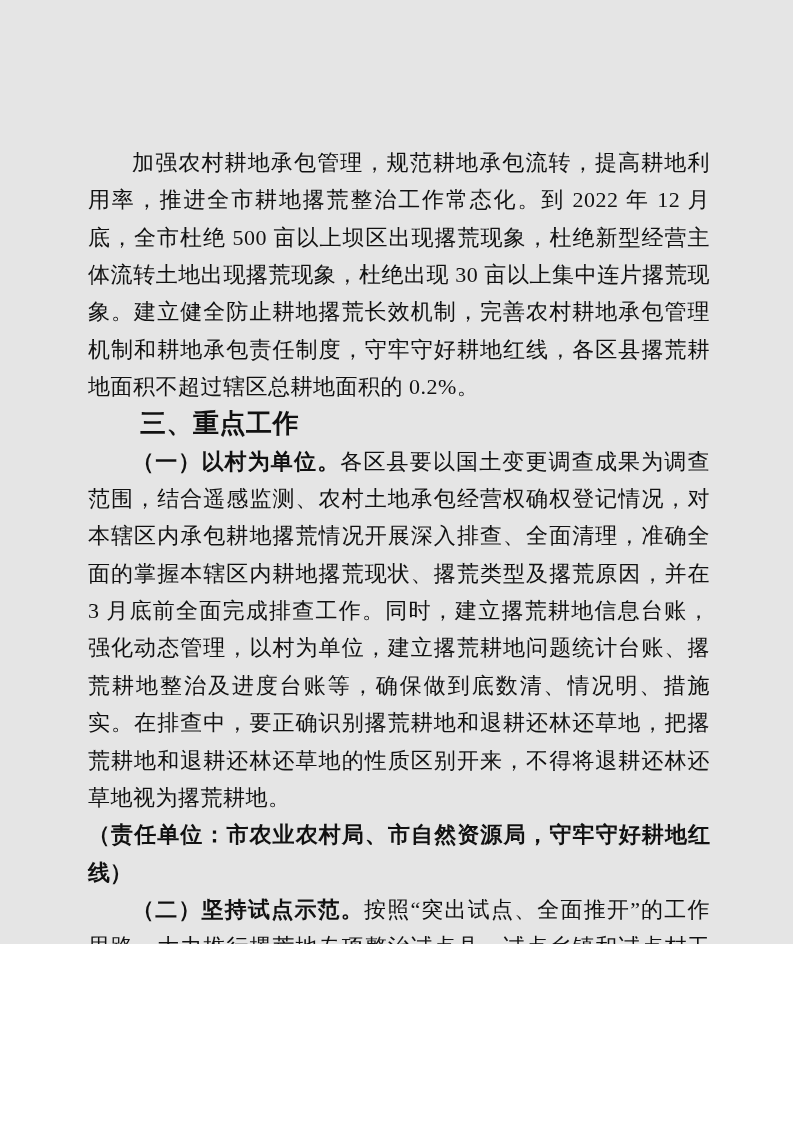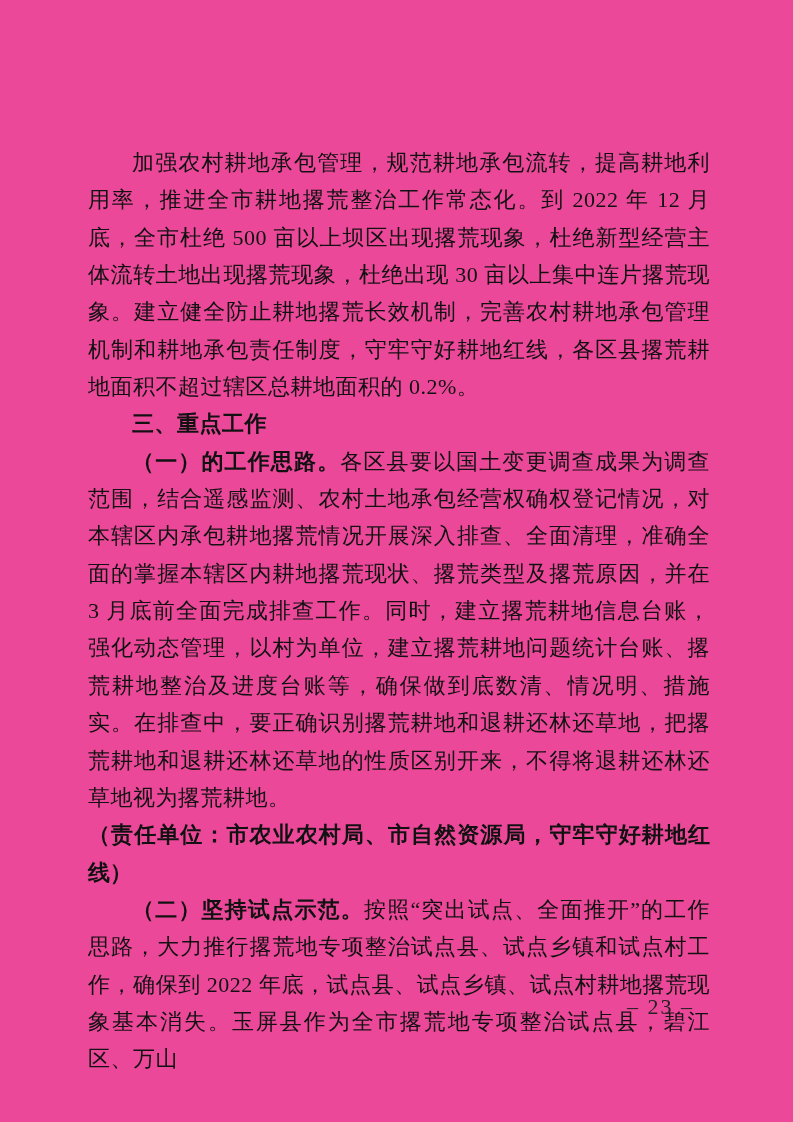--- a/index.html
+++ b/index.html
@@ -3,22 +3,22 @@
 <meta charset="utf-8">
 <style>
   html, body {
     margin: 0;
     padding: 0;
     background: #ffffff;
   }
   .page {
     position: relative;
     width: 793px;
-    height: 1122px;
-    background: #ec4899;
+    height: 944px;
+    background: #e5e5e5;
     overflow: hidden;
     color: #111111;
   }
   .content {
     position: absolute;
     left: 88px;
     top: 144px;
     width: 622px;
     font-family: "Liberation Serif", "DejaVu Serif", serif;
     font-size: 22px;
@@ -32,21 +32,21 @@
   }
   .para {
     text-indent: 2em;
   }
   .no-indent {
     text-indent: 0;
   }
   .heading {
     font-family: "Liberation Sans", "DejaVu Sans", sans-serif;
     font-weight: bold;
-    font-size: 22px;
+    font-size: 26px;
     text-indent: 2em;
     line-height: 37.35px;
   }
   .lead-bold {
     font-weight: bold;
   }
   .resp-line {
     font-family: "Liberation Sans", "DejaVu Sans", sans-serif;
     font-weight: bold;
     letter-spacing: 0;
@@ -65,21 +65,21 @@
 <body>
 
 <div class="page">
 
   <div class="content">
 
     <p class="para">加强农村耕地承包管理，规范耕地承包流转，提高耕地利用率，推进全市耕地撂荒整治工作常态化。到 2022 年 12 月底，全市杜绝 500 亩以上坝区出现撂荒现象，杜绝新型经营主体流转土地出现撂荒现象，杜绝出现 30 亩以上集中连片撂荒现象。建立健全防止耕地撂荒长效机制，完善农村耕地承包管理机制和耕地承包责任制度，守牢守好耕地红线，各区县撂荒耕地面积不超过辖区总耕地面积的 0.2%。</p>
 
     <h2 class="heading">三、重点工作</h2>
 
-    <p class="para"><span class="lead-bold">（一）的工作思路。</span><span>各区县要以国土变更调查成果为调查范围，结合遥感监测、农村土地承包经营权确权登记情况，对本辖区内承包耕地撂荒情况开展深入排查、全面清理，准确全面的掌握本辖区内耕地撂荒现状、撂荒类型及撂荒原因，并在 3 月底前全面完成排查工作。同时，建立撂荒耕地信息台账，强化动态管理，以村为单位，建立撂荒耕地问题统计台账、撂荒耕地整治及进度台账等，确保做到底数清、情况明、措施实。在排查中，要正确识别撂荒耕地和退耕还林还草地，把撂荒耕地和退耕还林还草地的性质区别开来，不得将退耕还林还草地视为撂荒耕地。</span></p>
+    <p class="para"><span class="lead-bold">（一）以村为单位。</span><span>各区县要以国土变更调查成果为调查范围，结合遥感监测、农村土地承包经营权确权登记情况，对本辖区内承包耕地撂荒情况开展深入排查、全面清理，准确全面的掌握本辖区内耕地撂荒现状、撂荒类型及撂荒原因，并在 3 月底前全面完成排查工作。同时，建立撂荒耕地信息台账，强化动态管理，以村为单位，建立撂荒耕地问题统计台账、撂荒耕地整治及进度台账等，确保做到底数清、情况明、措施实。在排查中，要正确识别撂荒耕地和退耕还林还草地，把撂荒耕地和退耕还林还草地的性质区别开来，不得将退耕还林还草地视为撂荒耕地。</span></p>
 
     <p class="no-indent resp-line">（责任单位：市农业农村局、市自然资源局，守牢守好耕地红线）</p>
 
     <p class="para"><span class="lead-bold">（二）坚持试点示范。</span><span>按照“突出试点、全面推开”的工作思路，大力推行撂荒地专项整治试点县、试点乡镇和试点村工作，确保到 2022 年底，试点县、试点乡镇、试点村耕地撂荒现象基本消失。玉屏县作为全市撂荒地专项整治试点县，碧江区、万山</span></p>
 
   </div>
 
   <div class="page-number">– 23 –</div>
 
 </div>

